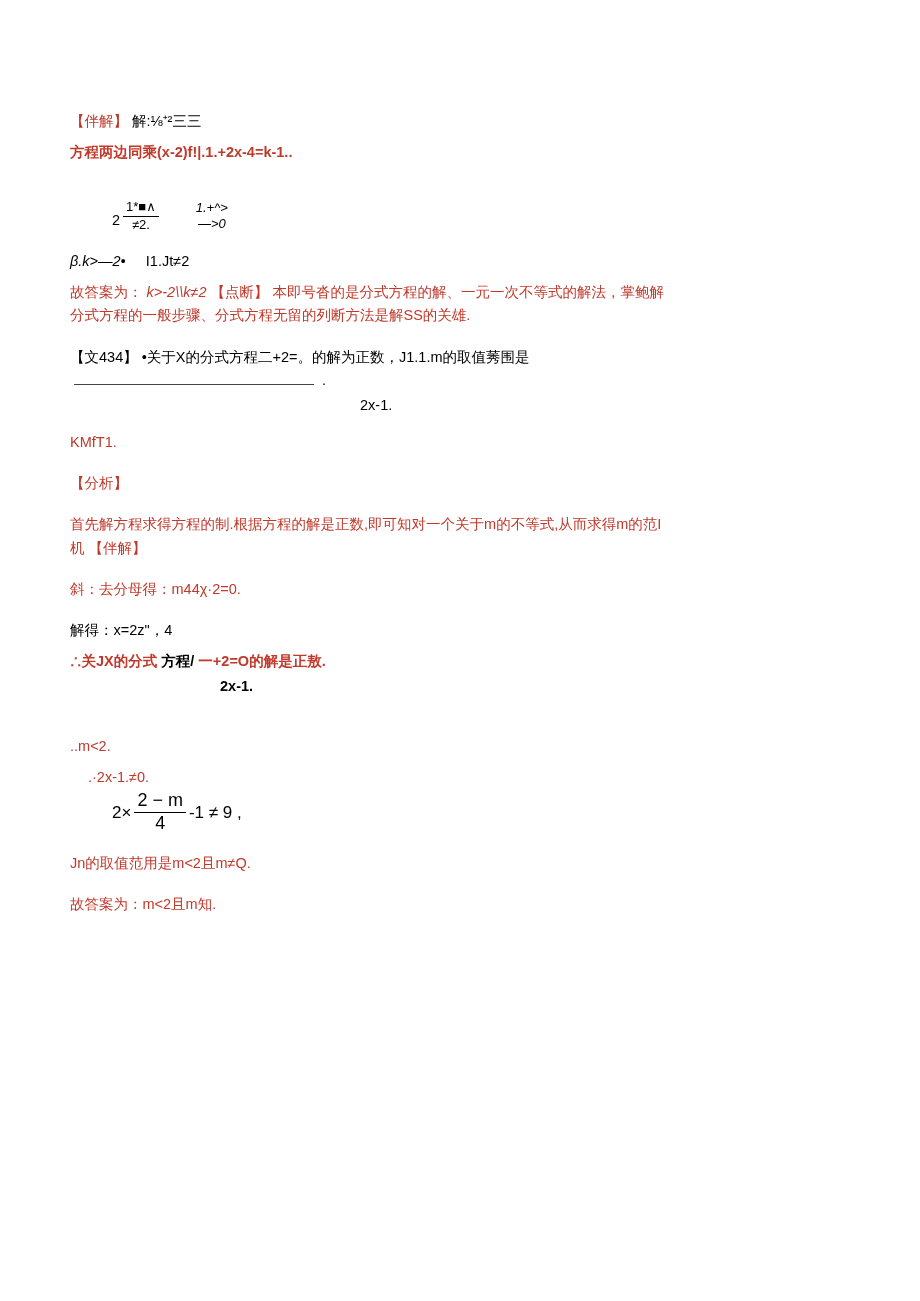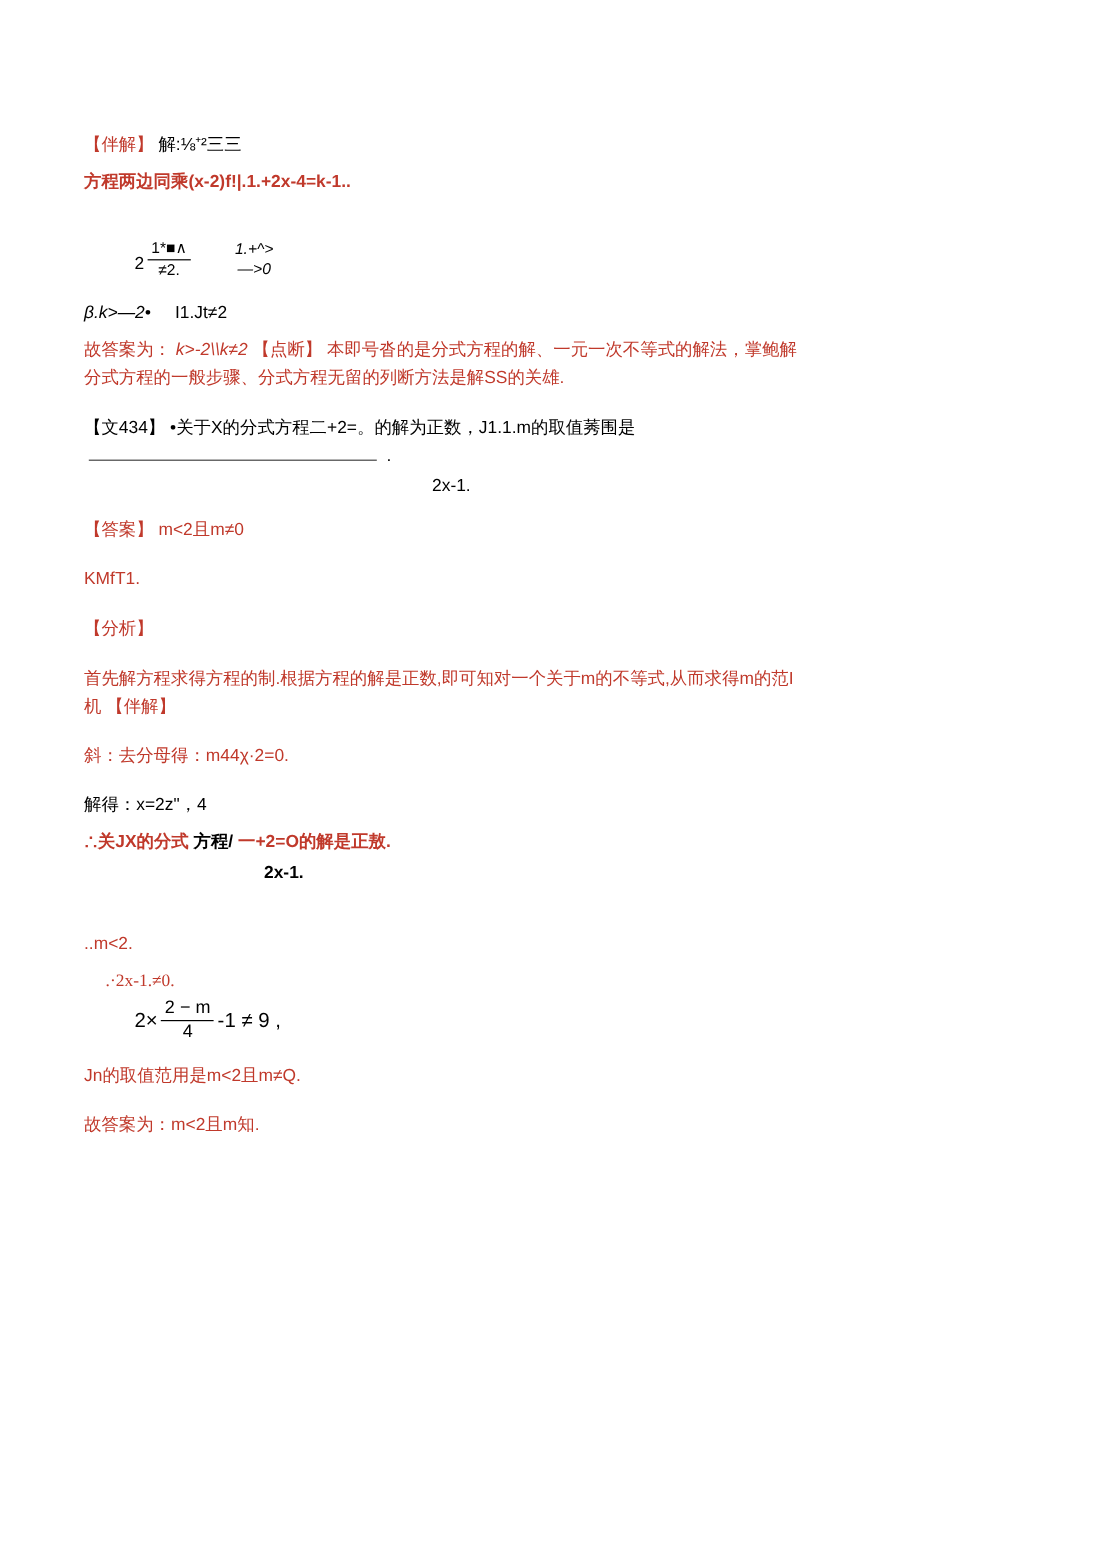--- a/index.html
+++ b/index.html
@@ -17,21 +17,21 @@
     box-sizing: border-box;
     width: 728px;
   }
   .red { color: #c0392b; }
   .black { color: #000; }
   .para { margin: 0 0 12px 0; }
   .gap-s { margin-bottom: 8px; }
   .gap-m { margin-bottom: 18px; }
   .gap-l { margin-bottom: 36px; font-weight: bold; }
   .indent { padding-left: 42px; }
-  .indent-s { padding-left: 18px; font-family: Liberation Serif, serif; }
+  .indent-s { padding-left: 18px; }
   .italic { font-style: italic; }
   .frac {
     display: inline-flex;
     flex-direction: column;
     align-items: center;
     vertical-align: middle;
     font-size: 13px;
     line-height: 1.1;
     margin: 0 3px;
   }
@@ -102,24 +102,20 @@
   <div class="gap-s">
     <p class="para black" style="margin-bottom:2px;margin-top:17px;">
       <span>【文434】</span>
       <span>•关于X的分式方程二+2=。的解为正数，J1.1.m的取值莠围是</span>
       <span class="blank-line"></span>
       <span>.</span>
     </p>
     <p class="para black" style="margin:0 0 14px 0; padding-left:290px;">2x-1.</p>
   </div>
 
-  <p class="para red gap-m">
-    <span>【答案】</span>
-    <span>m&lt;2且m≠0</span>
-  </p>
 
   <p class="para red gap-m">KMfT1.</p>
 
   <p class="para red gap-m">【分析】</p>
 
   <p class="para red gap-m">
     <span>首先解方程求得方程的制.根据方程的解是正数,即可知对一个关于m的不等式,从而求得m的范I机</span>
     <span>【伴解】</span>
   </p>
 
@@ -135,21 +131,21 @@
     </p>
     <p class="para black" style="margin:0; padding-left:150px;">2x-1.</p>
   </div>
 
   <p class="para red gap-s">..m&lt;2.</p>
 
   <p class="para red indent-s" style="margin-bottom:2px;">.·2x-1.≠0.</p>
 
   <div class="row indent gap-m black" style="font-size:17px;">
     <span>2×</span>
-    <span class="frac" style="font-size:15px;">
+    <span class="frac" style="font-size:18px;">
       <span class="num">2 − m</span>
       <span class="den">4</span>
     </span>
     <span>-1 ≠ 9 ,</span>
   </div>
 
   <p class="para red gap-m">Jn的取值范用是m&lt;2且m≠Q.</p>
 
   <p class="para red">故答案为：m&lt;2且m知.</p>
 

